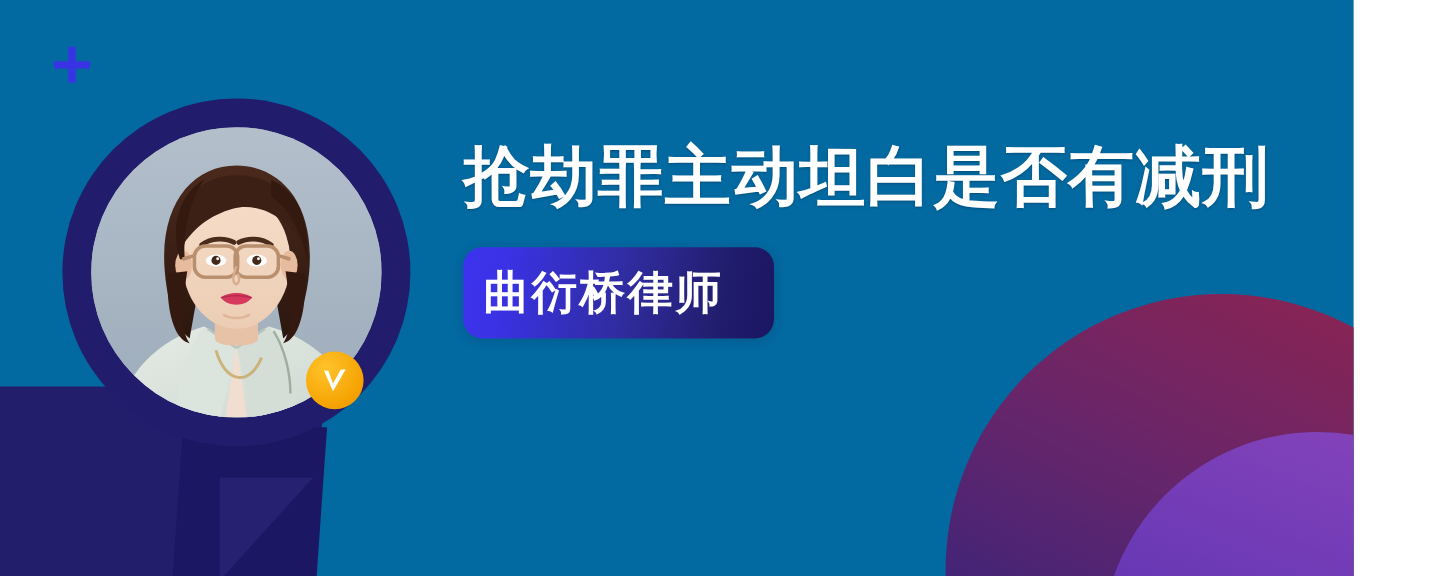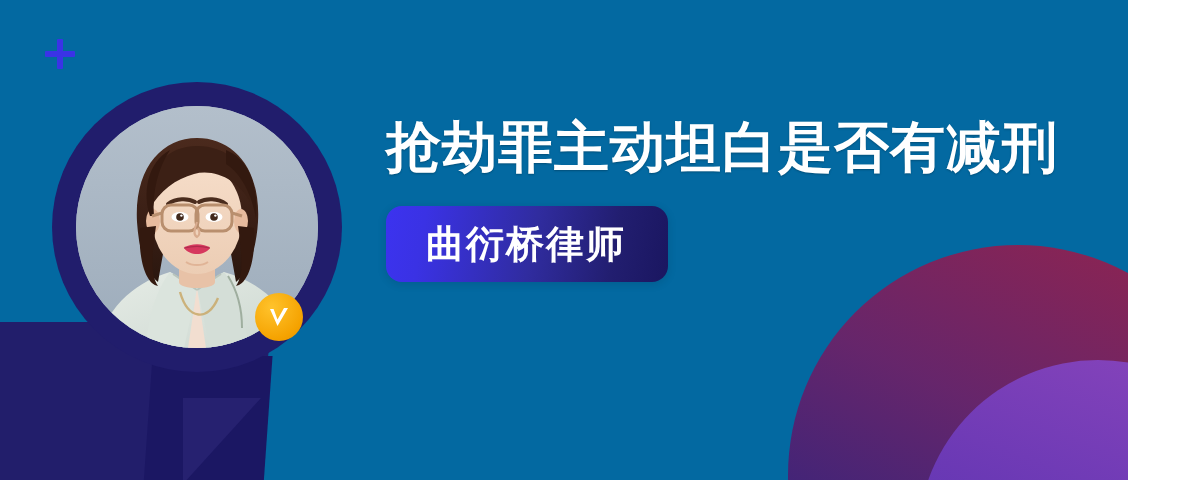--- a/index.html
+++ b/index.html
@@ -96,21 +96,21 @@
     line-height:78px;
     font-weight:700;
     letter-spacing:1px;
     width:672px;
     text-shadow:0 1px 2px rgba(0,0,0,.25);
   }
   #lawyer-button {
     margin-top:20px;
     display:inline-flex; align-items:center;
     height:76px;
-    padding:0 42px 0 40px;
+    padding:0 42px 0 17px;
     border:none;
     border-radius:16px;
     cursor:pointer;
     background:linear-gradient(100deg,#3c33ef 0%,#3a32e4 14%,#302c9f 52%,#221e70 80%,#1a1660 100%);
     color:#ffffff;
     font-family:"DejaVu Sans", sans-serif;
     font-size:38px;
     font-weight:700;
     letter-spacing:2px;
     box-shadow:0 2px 10px rgba(0,0,0,.12);

